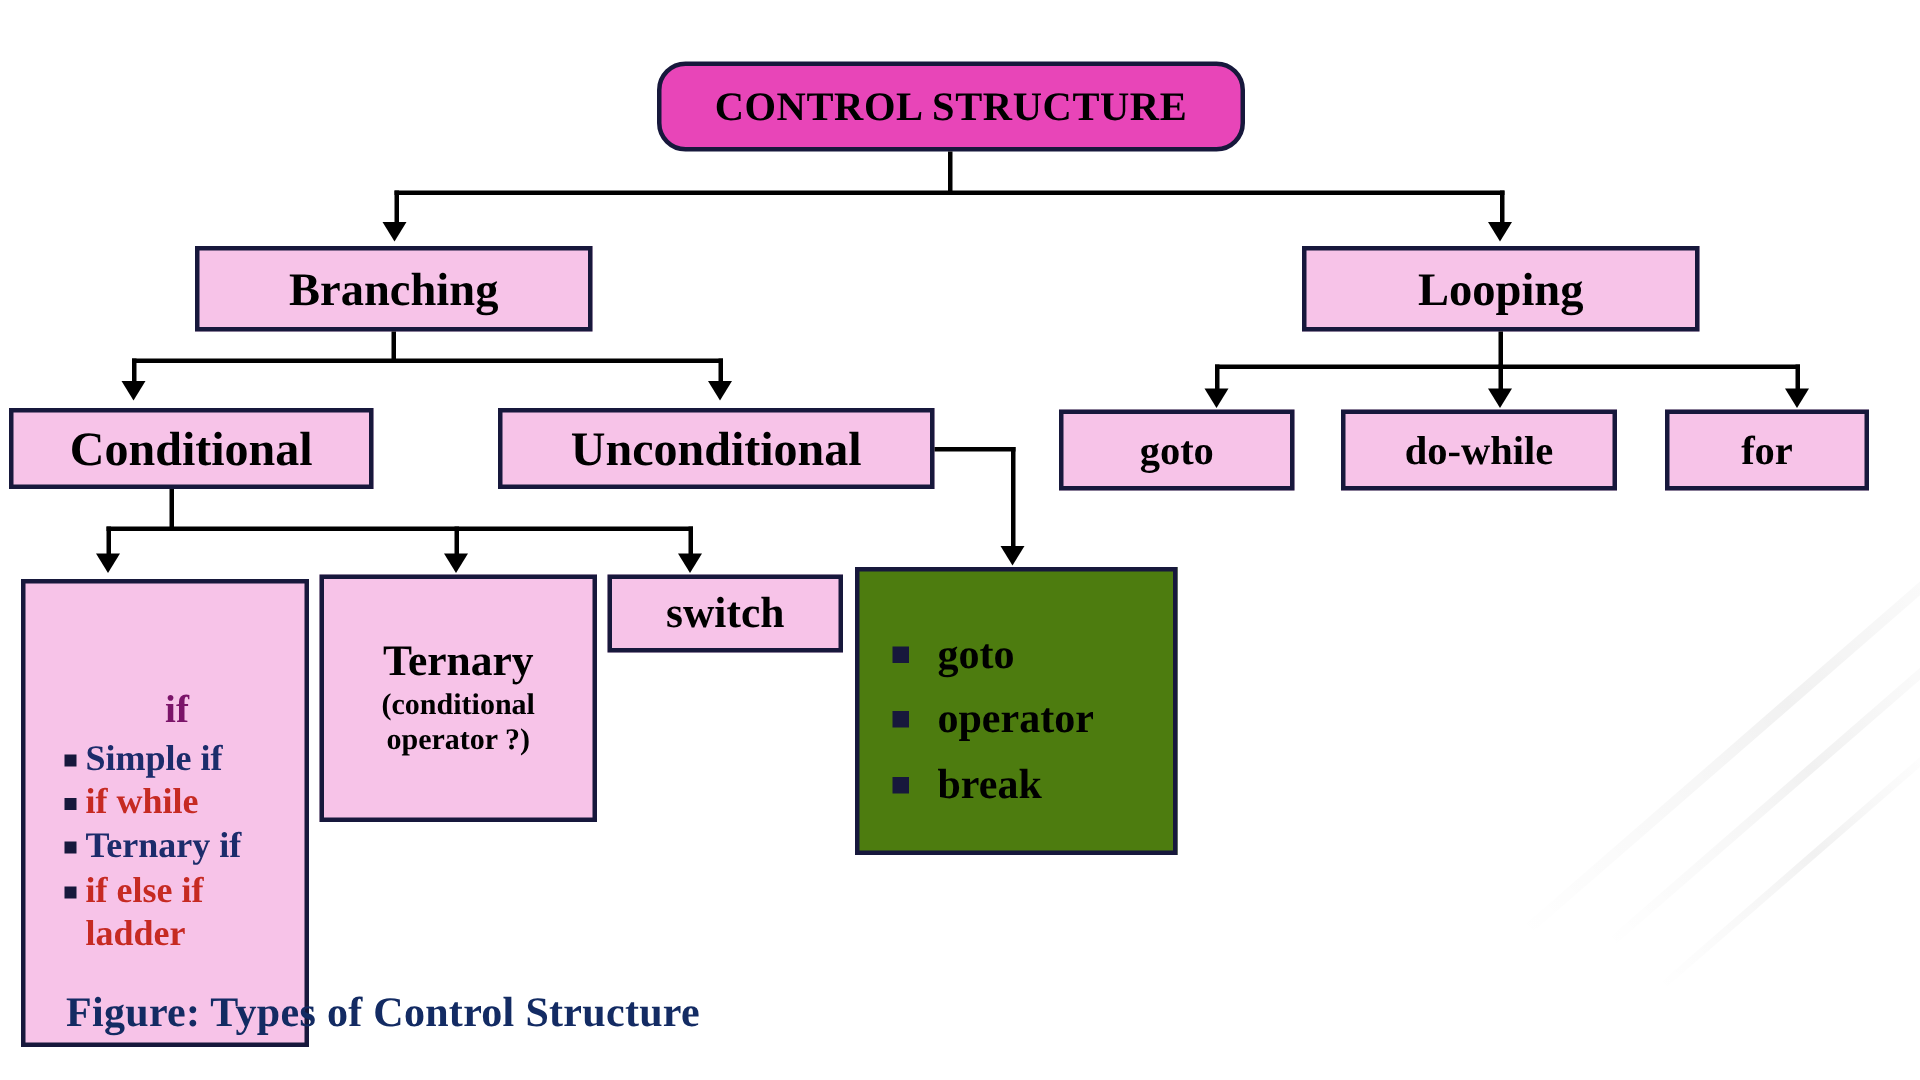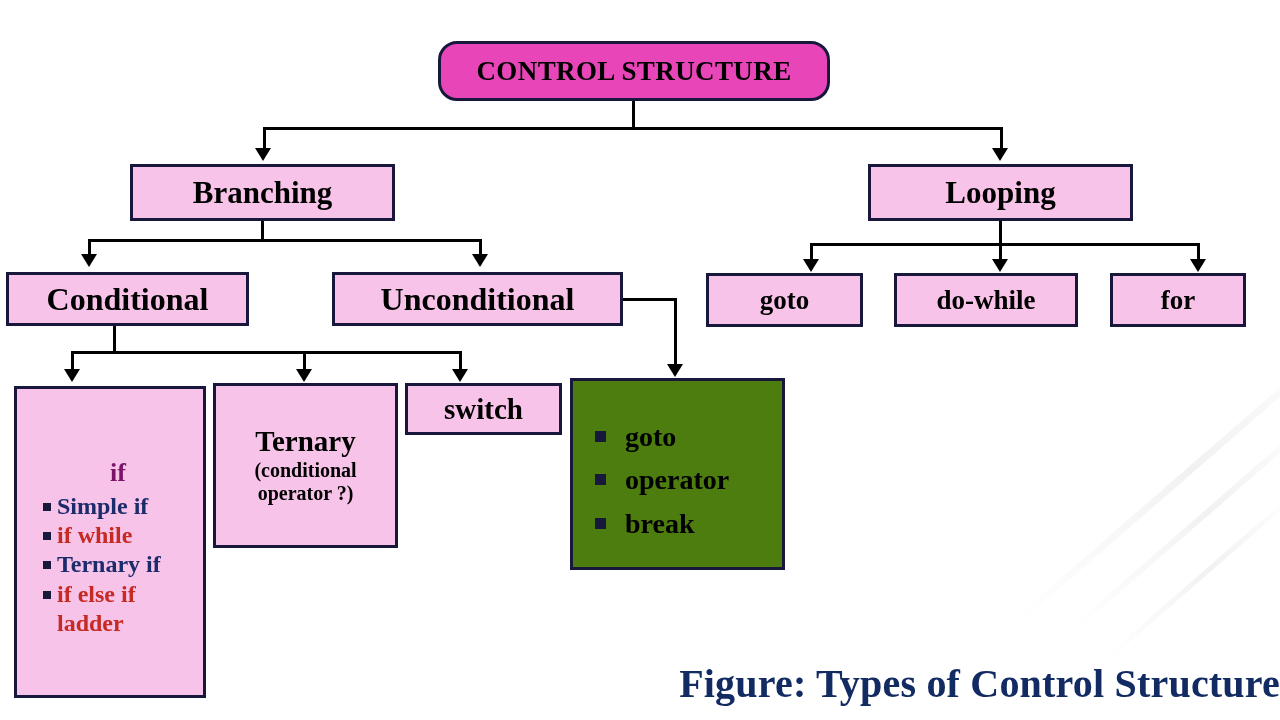--- a/index.html
+++ b/index.html
@@ -142,23 +142,23 @@
     border-left: 8px solid transparent;
     border-right: 8px solid transparent;
     border-top: 13px solid #000000;
   }
 
   
   .caption {
     position: absolute;
     left: 0; right: 0;
     top: 660px;
-    text-align: right;
+    text-align: left;
     color: #132B63;
-    font-size: 40px;
+    font-size: 28px;
     font-weight: bold;
     letter-spacing: 0.2px;
     padding-left: 44px;
   }
 </style>
 </head>
 <body>
 
 <div id="stage">
 

